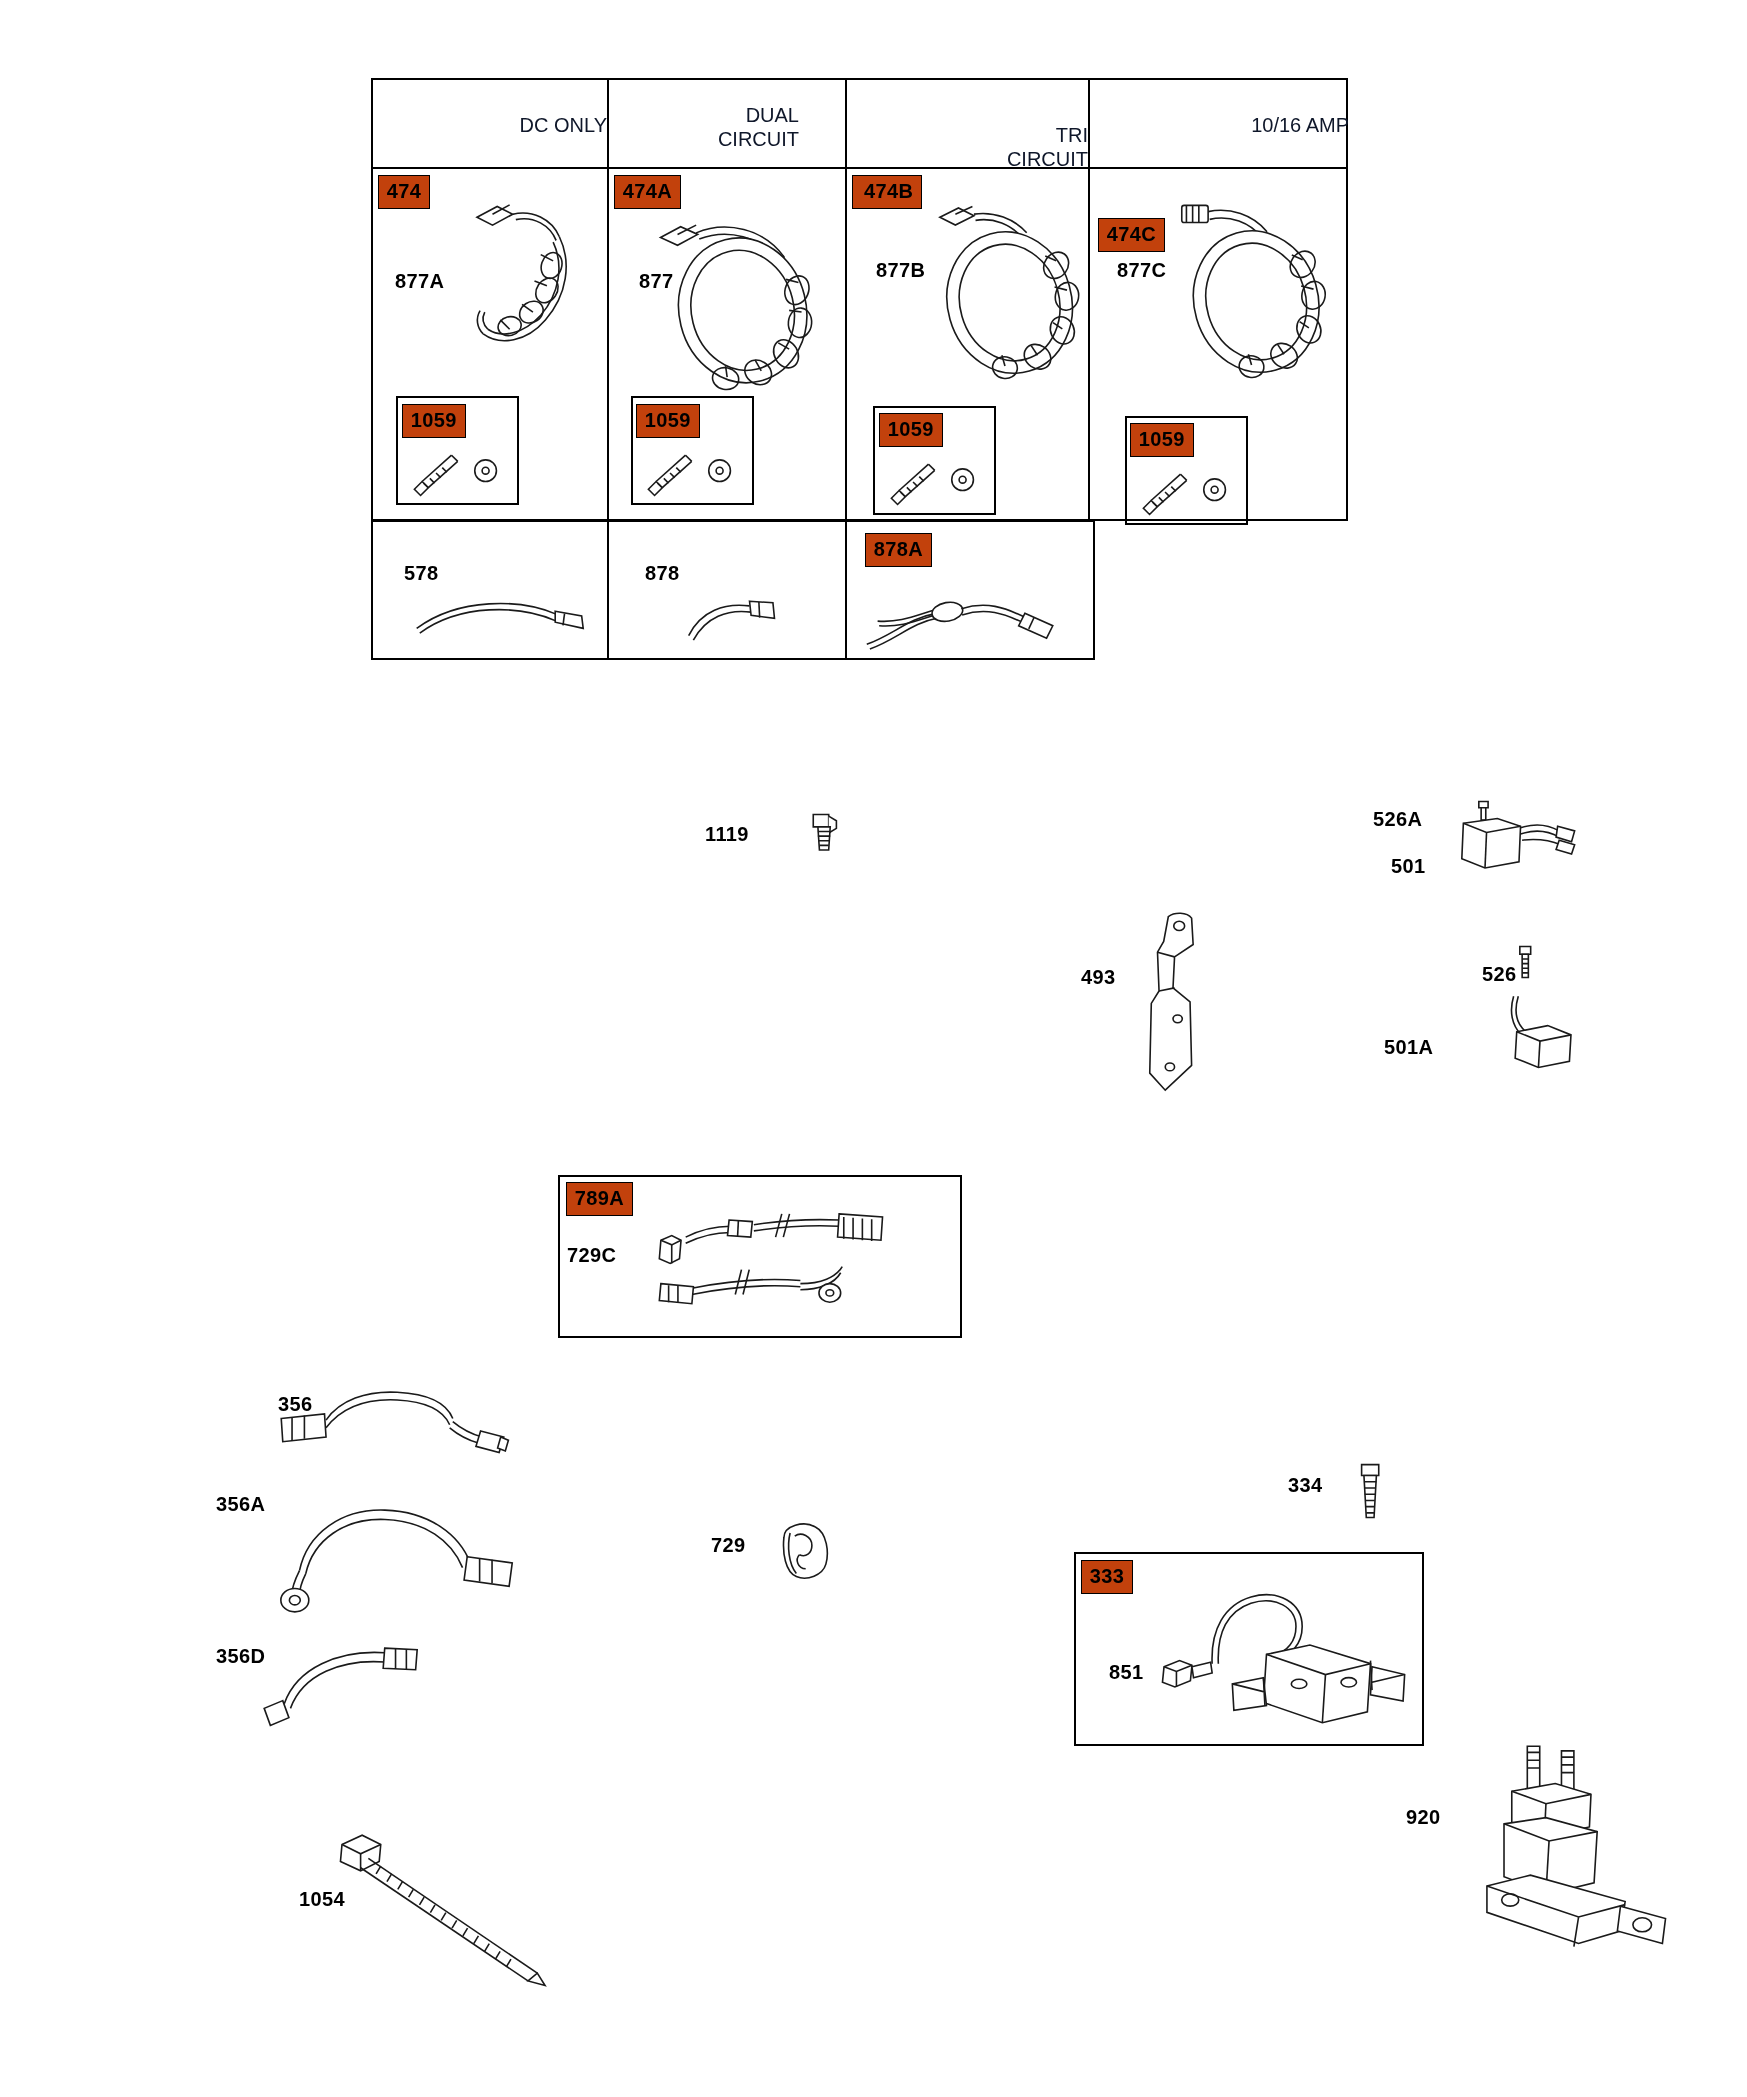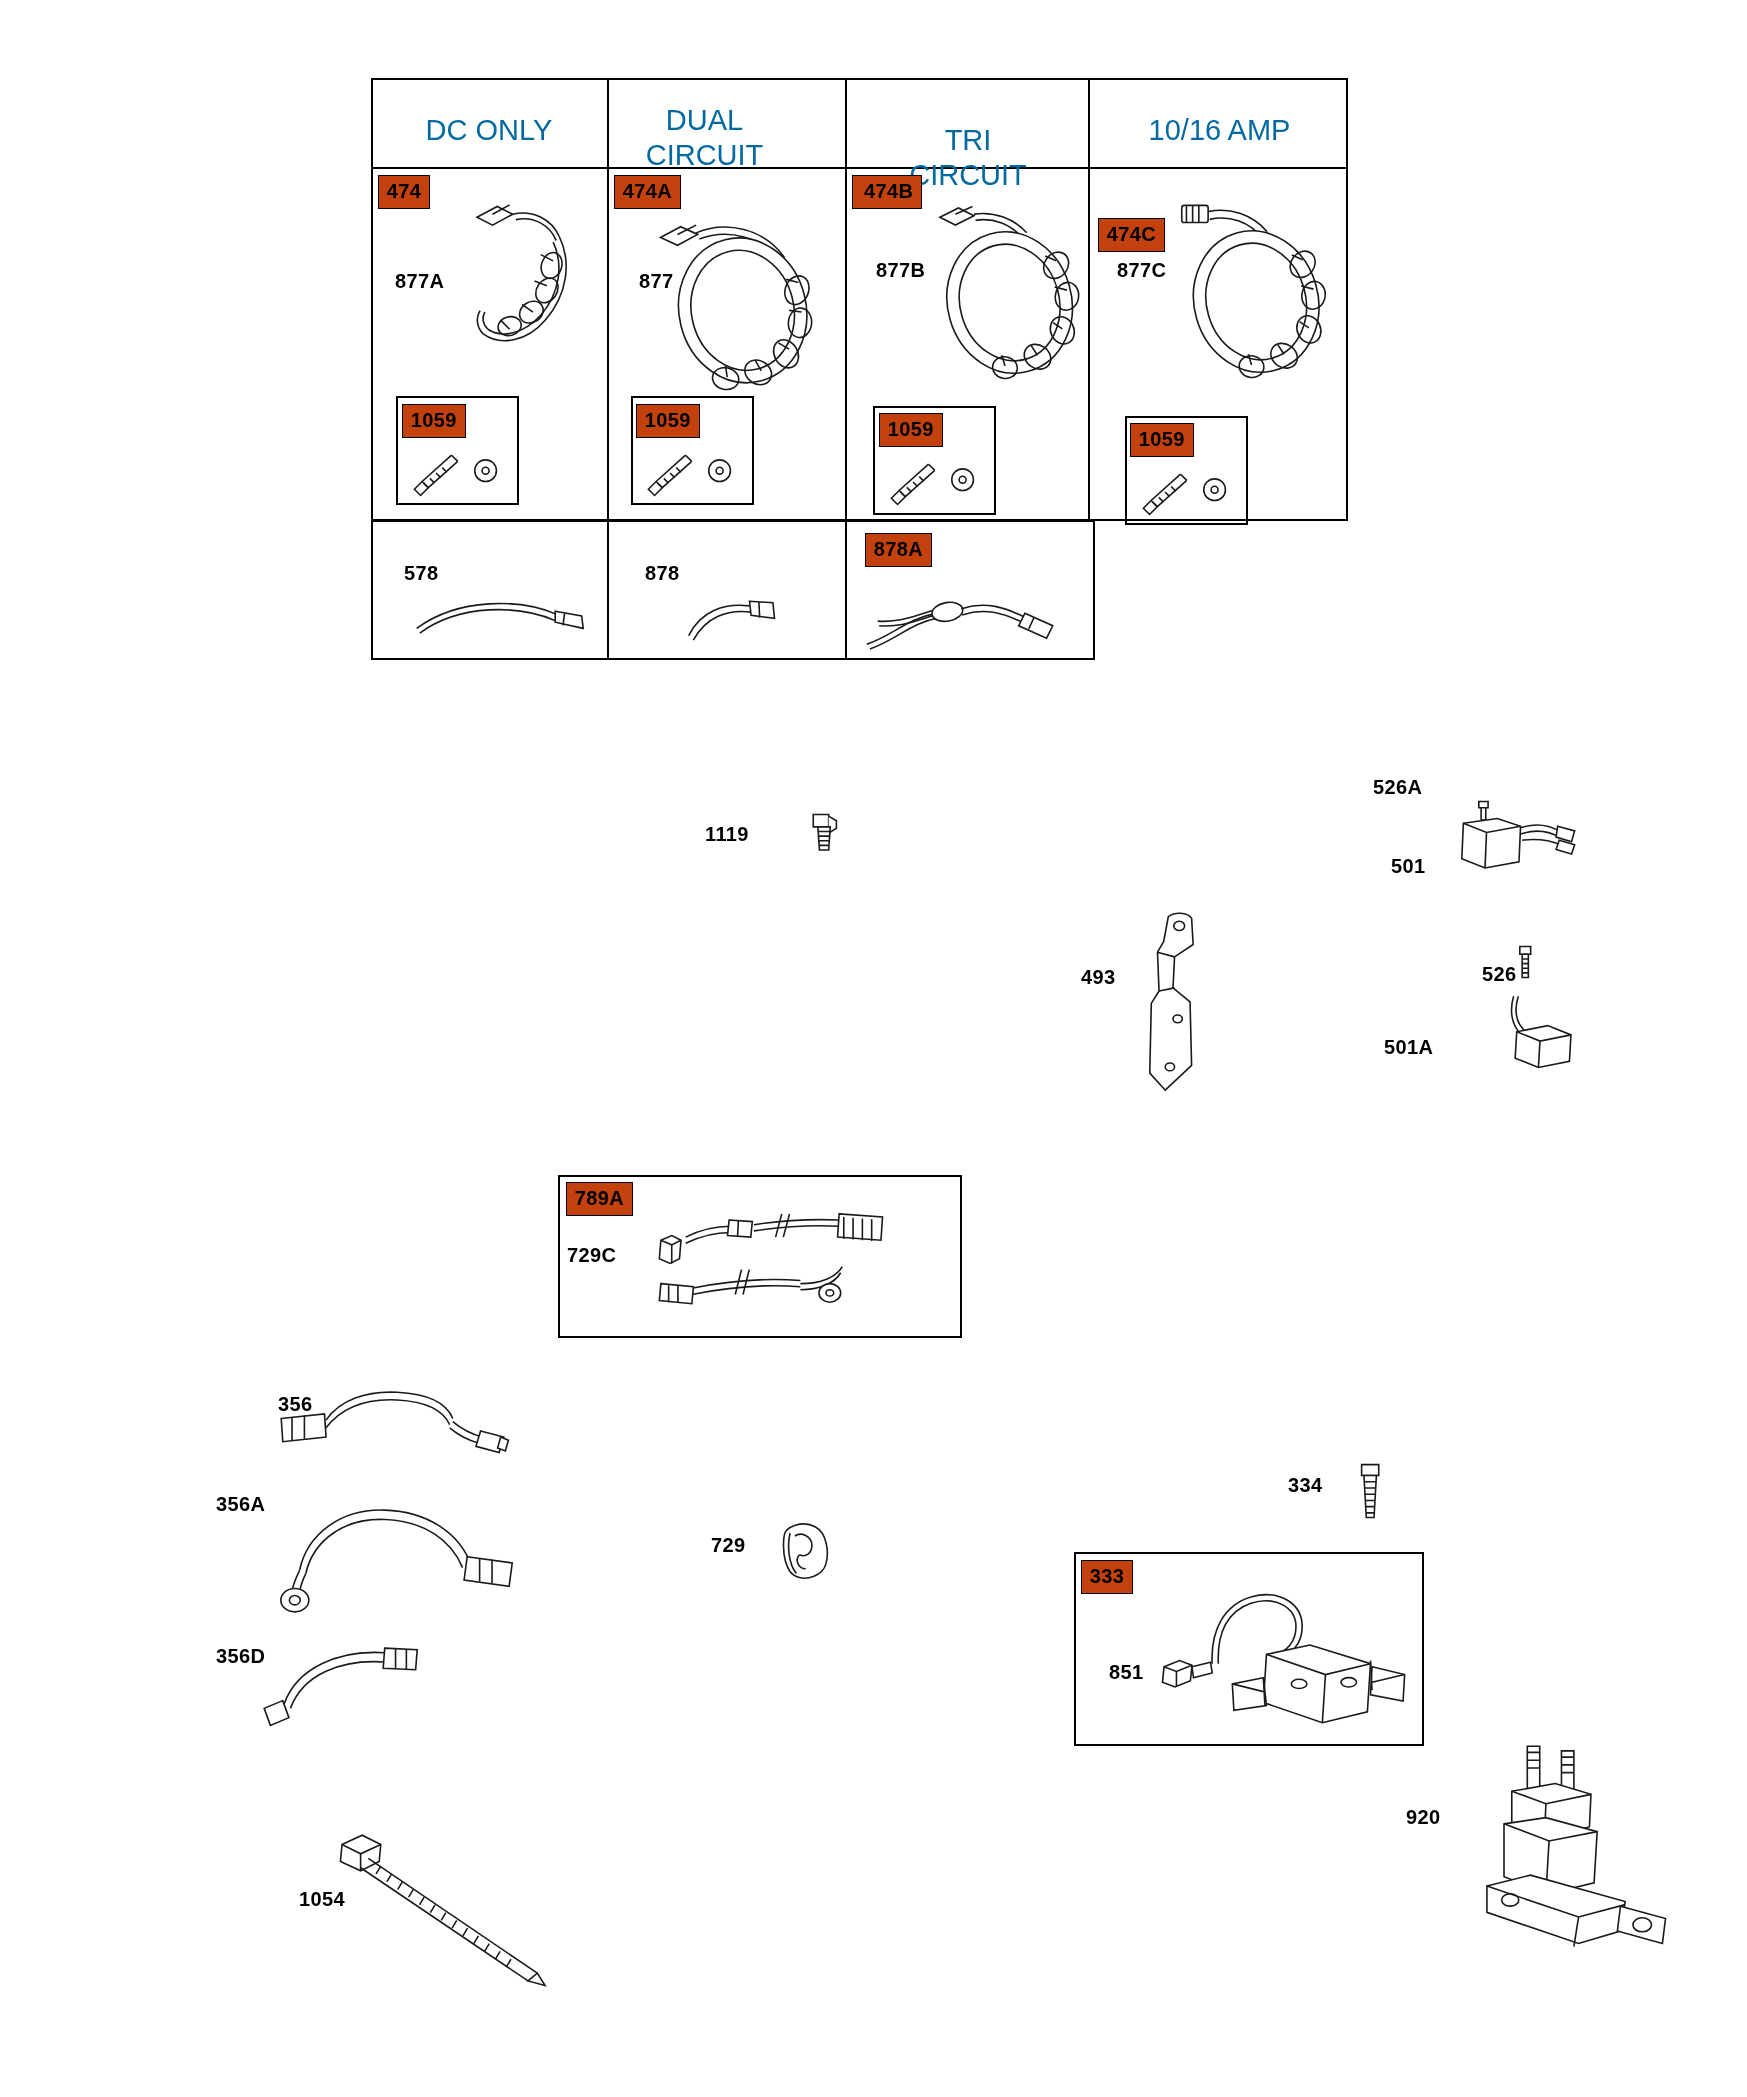--- a/index.html
+++ b/index.html
@@ -28,25 +28,25 @@
     color: #000;
   }
   .lbl.boxed {
     border: 1.6px solid #000;
     padding: 3.9px 7.8px 4.7px 7.8px;
     background: #c2410c;
     font-weight: bold;
   }
   .hdr {
     position: absolute;
-    font-size: 29px;
-    text-align: center;
+    font-size: 20px;
+    text-align: right;
     white-space: pre-line;
     line-height: 1.2;
-    color: #0369a1;
+    color: #0f172a;
   }
   
   .table-outline {
     position: absolute;
     border: 2.3px solid #000;
     box-sizing: border-box;
   }
   .vline {
     position: absolute;
     background: #000;
@@ -279,21 +279,21 @@
   </svg>
 
   <div class="lbl" style="left:705px; top:823px;">1119</div>
   <svg class="art" style="left:804px; top:808px;" width="54" height="47" viewBox="0 0 70 60" fill="none" stroke="#1a1a1a" stroke-width="1.6">
     <path d="M12 8 l20 0 0 16 -20 0 z" fill="#fff"></path>
     <path d="M32 10 l10 6 0 10 -10 6" fill="#fff"></path>
     <path d="M18 24 l16 0 -2 30 -12 0 z" fill="#fff"></path>
     <path d="M18 30 h16 M18 36 h16 M19 42 h14 M20 48 h12"></path>
   </svg>
 
-  <div class="lbl" style="left:1373px; top:776px;text-align:center;">526A</div>
+  <div class="lbl" style="left:1373px; top:808px;text-align:center;">526A</div>
   <div class="lbl" style="left:1391px; top:855px;">501</div>
   <svg class="art" style="left:1457px; top:800px;" width="124" height="85" viewBox="0 0 160 110" fill="none" stroke="#1a1a1a" stroke-width="1.6">
 
     <path d="M28 2 h12 v8 h-12 z" fill="#fff"></path>
     <path d="M31 10 h6 v16 h-6 z" fill="#fff"></path>
 
     <path d="M8 30 l44 -6 30 10 -2 46 -44 8 -30 -12 z" fill="#fff"></path>
     <path d="M8 30 l30 12 44 -8"></path>
     <path d="M38 42 l-2 46"></path>
 

